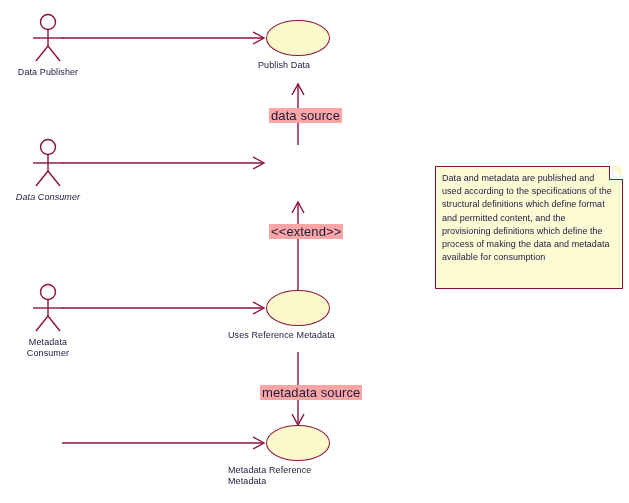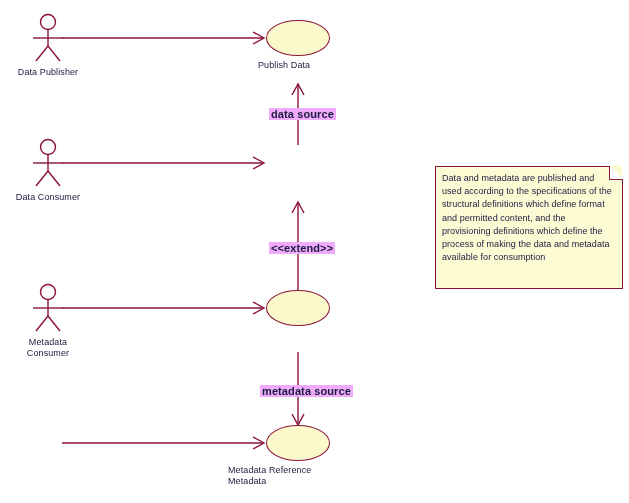--- a/index.html
+++ b/index.html
@@ -48,27 +48,26 @@
   .uc-wide{width:140px;margin-left:-30px;}
 
   
   #wires{position:absolute;left:0;top:0;width:629px;height:503px;pointer-events:none;}
   .wire{stroke:#8b1338;stroke-width:1.4;fill:none;}
   .wire-head{fill:none;stroke:#8b1338;stroke-width:1.4;}
 
   
   .edge-label{
     position:absolute;
-    font-size:11px;
+    font-size:13px;
     color:#1b1b3f;
     white-space:nowrap;
-    background:#f0abfc;
+    background:#fca5a5;
     padding:0 2px;
     letter-spacing:0.1px;
-    font-weight:bold;
   }
 
   
   .note{
     position:absolute;
     box-sizing:border-box;
     background:#fdfbd4;
     border:1.4px solid #8b1338;
     font-size:9px;
     color:#1b1b3f;
@@ -139,21 +138,21 @@
     <svg width="56" height="52" viewBox="0 0 56 52">
       <circle cx="28" cy="10" r="7.5" fill="none" stroke="#8b1338" stroke-width="1.4"></circle>
       <line x1="28" y1="17.5" x2="28" y2="34" stroke="#8b1338" stroke-width="1.4"></line>
       <line x1="13" y1="26" x2="43" y2="26" stroke="#8b1338" stroke-width="1.4"></line>
       <line x1="28" y1="34" x2="16" y2="49" stroke="#8b1338" stroke-width="1.4"></line>
       <line x1="28" y1="34" x2="40" y2="49" stroke="#8b1338" stroke-width="1.4"></line>
     </svg>
     <div class="actor-label" style="width:110px;margin-left:-27px;">Data Publisher</div>
   </div>
 
-  <div class="node actor" style="left:20px;top:137px;">
+  <div class="node actor" style="left:20px;top:137px;font-style:italic;">
     <svg width="56" height="52" viewBox="0 0 56 52">
       <circle cx="28" cy="10" r="7.5" fill="none" stroke="#8b1338" stroke-width="1.4"></circle>
       <line x1="28" y1="17.5" x2="28" y2="34" stroke="#8b1338" stroke-width="1.4"></line>
       <line x1="13" y1="26" x2="43" y2="26" stroke="#8b1338" stroke-width="1.4"></line>
       <line x1="28" y1="34" x2="16" y2="49" stroke="#8b1338" stroke-width="1.4"></line>
       <line x1="28" y1="34" x2="40" y2="49" stroke="#8b1338" stroke-width="1.4"></line>
     </svg>
     <div class="actor-label" style="width:110px;margin-left:-27px;">Data Consumer</div>
   </div>
 
@@ -171,31 +170,32 @@
 
 
   <div class="node usecase" style="left:258px;top:20px;">
     <div class="ellipse"></div>
     <div class="uc-label">Publish Data</div>
   </div>
 
 
   <div class="node usecase uc-wide" style="left:258px;top:290px;">
     <div class="ellipse"></div>
+    <div class="uc-label">Uses Reference Metadata</div>
   </div>
 
   <div class="node usecase uc-wide" style="left:258px;top:425px;">
     <div class="ellipse"></div>
     <div class="uc-label">Metadata Reference
 Metadata</div>
   </div>
 
   <div class="edge-label" style="left:269px;top:108px;">data source</div>
 
-  <div class="edge-label" style="left:269px;top:242px;">&lt;&lt;extend&gt;&gt;</div>
+  <div class="edge-label" style="left:269px;top:224px;">&lt;&lt;extend&gt;&gt;</div>
 
   <div class="edge-label" style="left:260px;top:385px;">metadata source</div>
 
   <div class="note" style="left:435px;top:166px;width:188px;height:123px;">
     <div class="note-fold"></div>
     <div class="note-text">Data and metadata are published and used according to the specifications of the structural definitions which define format and permitted content, and the provisioning definitions which define the process of making the data and metadata available for consumption</div>
   </div>
 
 </div>
 

